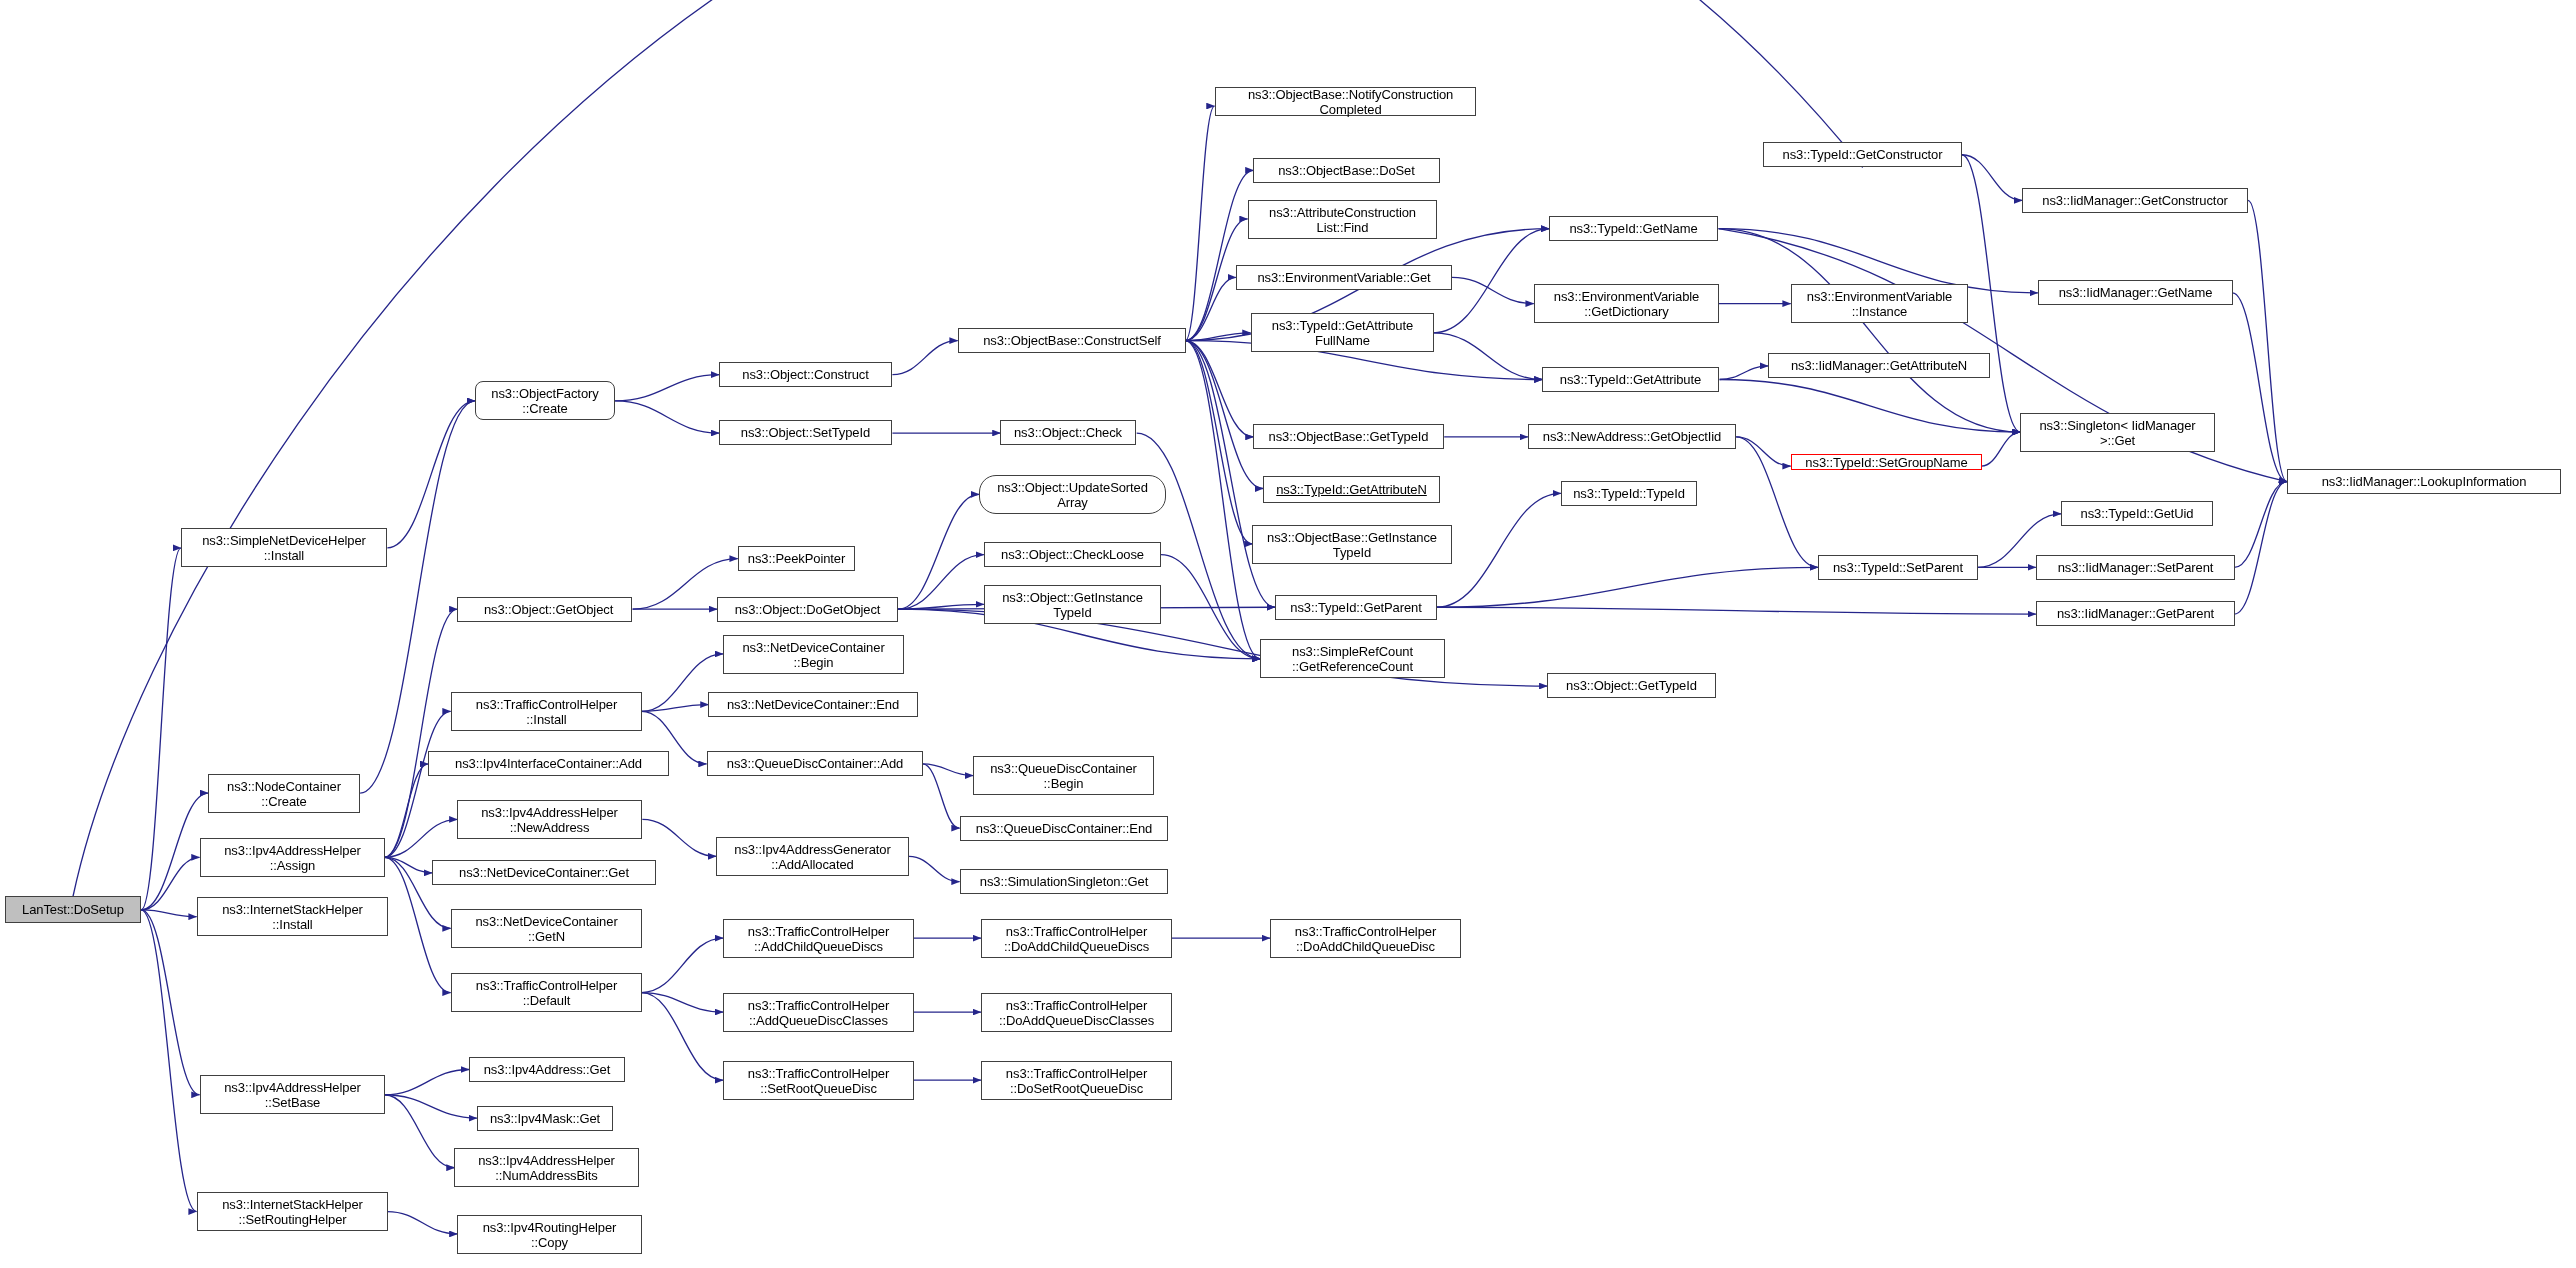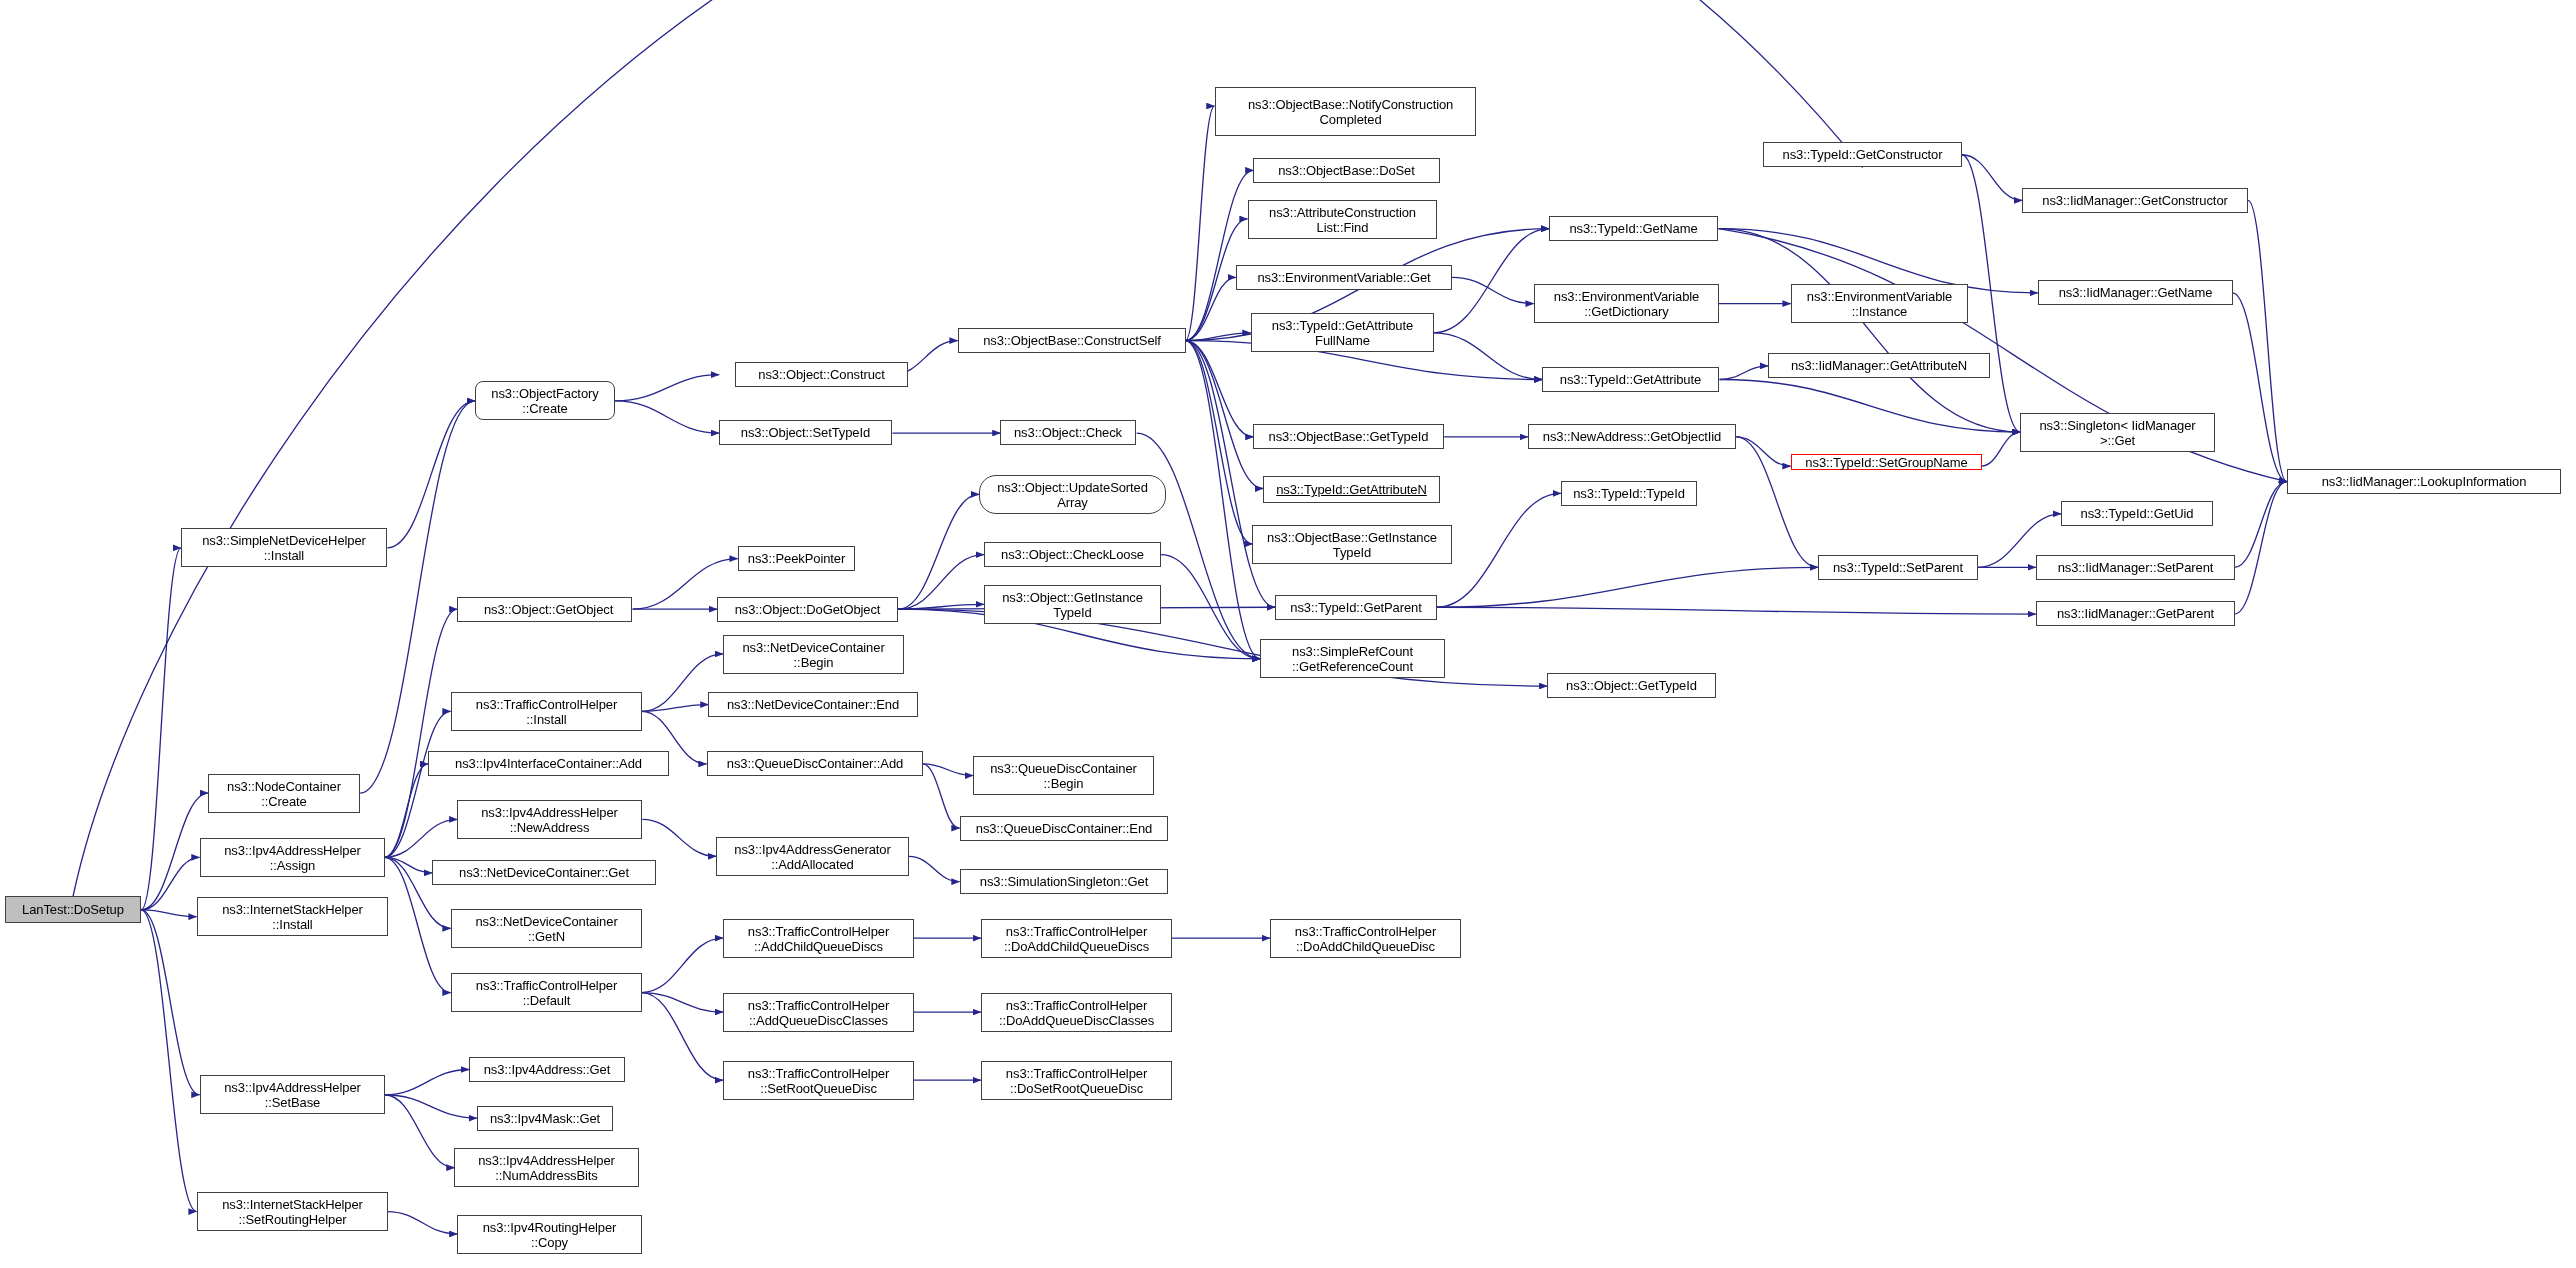--- a/index.html
+++ b/index.html
@@ -160,21 +160,21 @@
       <div class="node" style="left: 451px; top: 909px; width: 191px; height: 39px;">ns3::NetDeviceContainer
 ::GetN</div>
       <div class="node" style="left: 451px; top: 973px; width: 191px; height: 39px;">ns3::TrafficControlHelper
 ::Default</div>
       <div class="node" style="left: 469px; top: 1057px; width: 156px; height: 25px;">ns3::Ipv4Address::Get</div>
       <div class="node" style="left: 477px; top: 1106px; width: 136px; height: 25px;">ns3::Ipv4Mask::Get</div>
       <div class="node" style="left: 454px; top: 1148px; width: 185px; height: 39px;">ns3::Ipv4AddressHelper
 ::NumAddressBits</div>
       <div class="node" style="left: 457px; top: 1215px; width: 185px; height: 39px;">ns3::Ipv4RoutingHelper
 ::Copy</div>
-      <div class="node" style="left: 719px; top: 362px; width: 173px; height: 25px; margin-left: 16px;">ns3::Object::Construct</div>
+      <div class="node" style="left: 719px; top: 362px; width: 173px; height: 25px;">ns3::Object::Construct</div>
       <div class="node" style="left: 719px; top: 420px; width: 173px; height: 25px;">ns3::Object::SetTypeId</div>
       <div class="node" style="left: 738px; top: 546px; width: 117px; height: 25px;">ns3::PeekPointer</div>
       <div class="node" style="left: 717px; top: 597px; width: 181px; height: 25px;">ns3::Object::DoGetObject</div>
       <div class="node" style="left: 723px; top: 635px; width: 181px; height: 39px;">ns3::NetDeviceContainer
 ::Begin</div>
       <div class="node" style="left: 708px; top: 692px; width: 210px; height: 25px;">ns3::NetDeviceContainer::End</div>
       <div class="node" style="left: 707px; top: 751px; width: 216px; height: 25px;">ns3::QueueDiscContainer::Add</div>
       <div class="node" style="left: 716px; top: 837px; width: 193px; height: 39px;">ns3::Ipv4AddressGenerator
 ::AddAllocated</div>
       <div class="node" style="left: 723px; top: 919px; width: 191px; height: 39px;">ns3::TrafficControlHelper
@@ -183,21 +183,21 @@
 ::AddQueueDiscClasses</div>
       <div class="node" style="left: 723px; top: 1061px; width: 191px; height: 39px;">ns3::TrafficControlHelper
 ::SetRootQueueDisc</div>
       <div class="node" style="left: 958px; top: 328px; width: 228px; height: 25px;">ns3::ObjectBase::ConstructSelf</div>
       <div class="node" style="left: 1000px; top: 420px; width: 136px; height: 25px;">ns3::Object::Check</div>
       <div class="node" style="left: 979px; top: 475px; width: 187px; height: 39px; border-radius: 17px;">ns3::Object::UpdateSorted
 Array</div>
       <div class="node" style="left: 984px; top: 542px; width: 177px; height: 25px;">ns3::Object::CheckLoose</div>
       <div class="node" style="left: 984px; top: 585px; width: 177px; height: 39px;">ns3::Object::GetInstance
 TypeId</div>
-      <div class="node" style="left: 1215px; top: 87px; width: 261px; height: 49px; padding-left: 13px;">ns3::ObjectBase::NotifyConstruction
+      <div class="node" style="left: 1215px; top: 87px; width: 261px; height: 29px; padding-left: 13px;">ns3::ObjectBase::NotifyConstruction
 Completed</div>
       <div class="node" style="left: 1253px; top: 158px; width: 187px; height: 25px;">ns3::ObjectBase::DoSet</div>
       <div class="node" style="left: 1248px; top: 200px; width: 189px; height: 39px;">ns3::AttributeConstruction
 List::Find</div>
       <div class="node" style="left: 1236px; top: 265px; width: 216px; height: 25px;">ns3::EnvironmentVariable::Get</div>
       <div class="node" style="left: 1251px; top: 313px; width: 183px; height: 39px;">ns3::TypeId::GetAttribute
 FullName</div>
       <div class="node" style="left: 1253px; top: 424px; width: 191px; height: 25px;">ns3::ObjectBase::GetTypeId</div>
       <div class="node" style="left: 1263px; top: 476px; width: 177px; height: 27px; text-decoration: underline;">ns3::TypeId::GetAttributeN</div>
       <div class="node" style="left: 1252px; top: 525px; width: 200px; height: 39px;">ns3::ObjectBase::GetInstance

